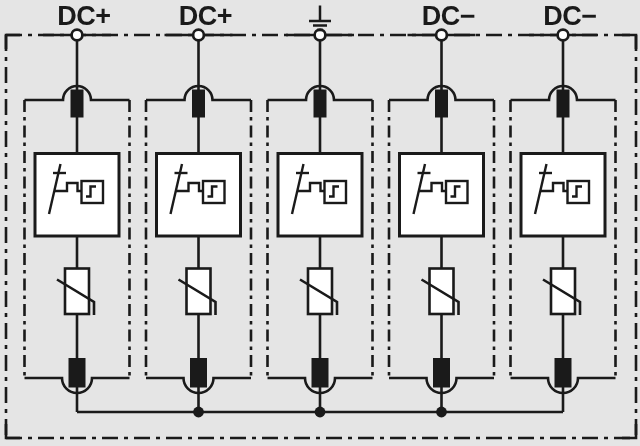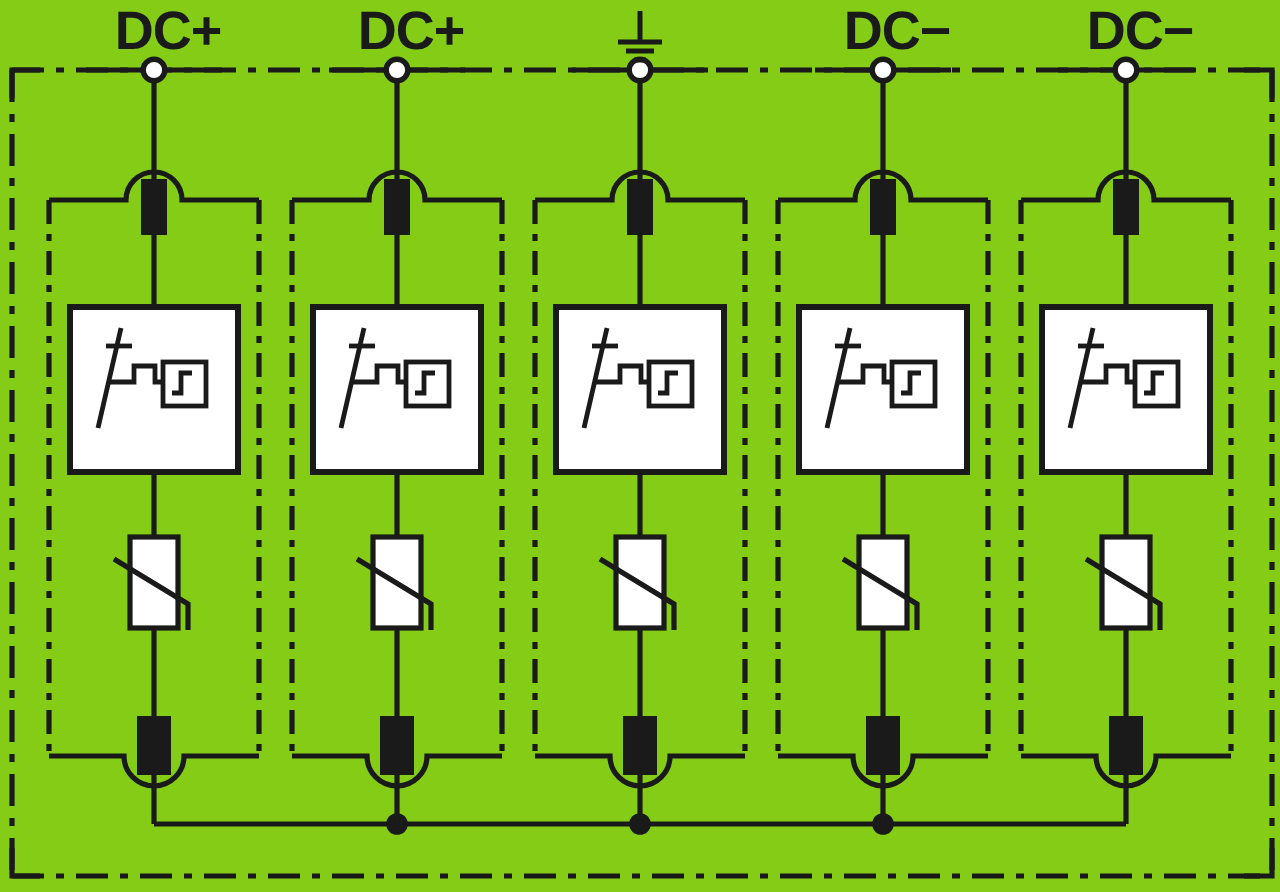--- a/index.html
+++ b/index.html
@@ -1,19 +1,19 @@
 <!DOCTYPE html>
 <html><head>
 <meta charset="utf-8">
 <style>
   html,body{margin:0;padding:0;background:#ffffff;}
   .stage{
     position:relative;
     width:640px;height:446px;
-    background:#84cc16;
+    background:#e5e5e5;
     font-family:"Liberation Sans", sans-serif;
     overflow:hidden;
   }
   .stage svg{position:absolute;left:0;top:0;}
   text.term-label{
     font-family:"Liberation Sans", sans-serif;
     font-size:27px;
     font-weight:bold;
     letter-spacing:-0.5px;
     fill:#1a1a1a;

